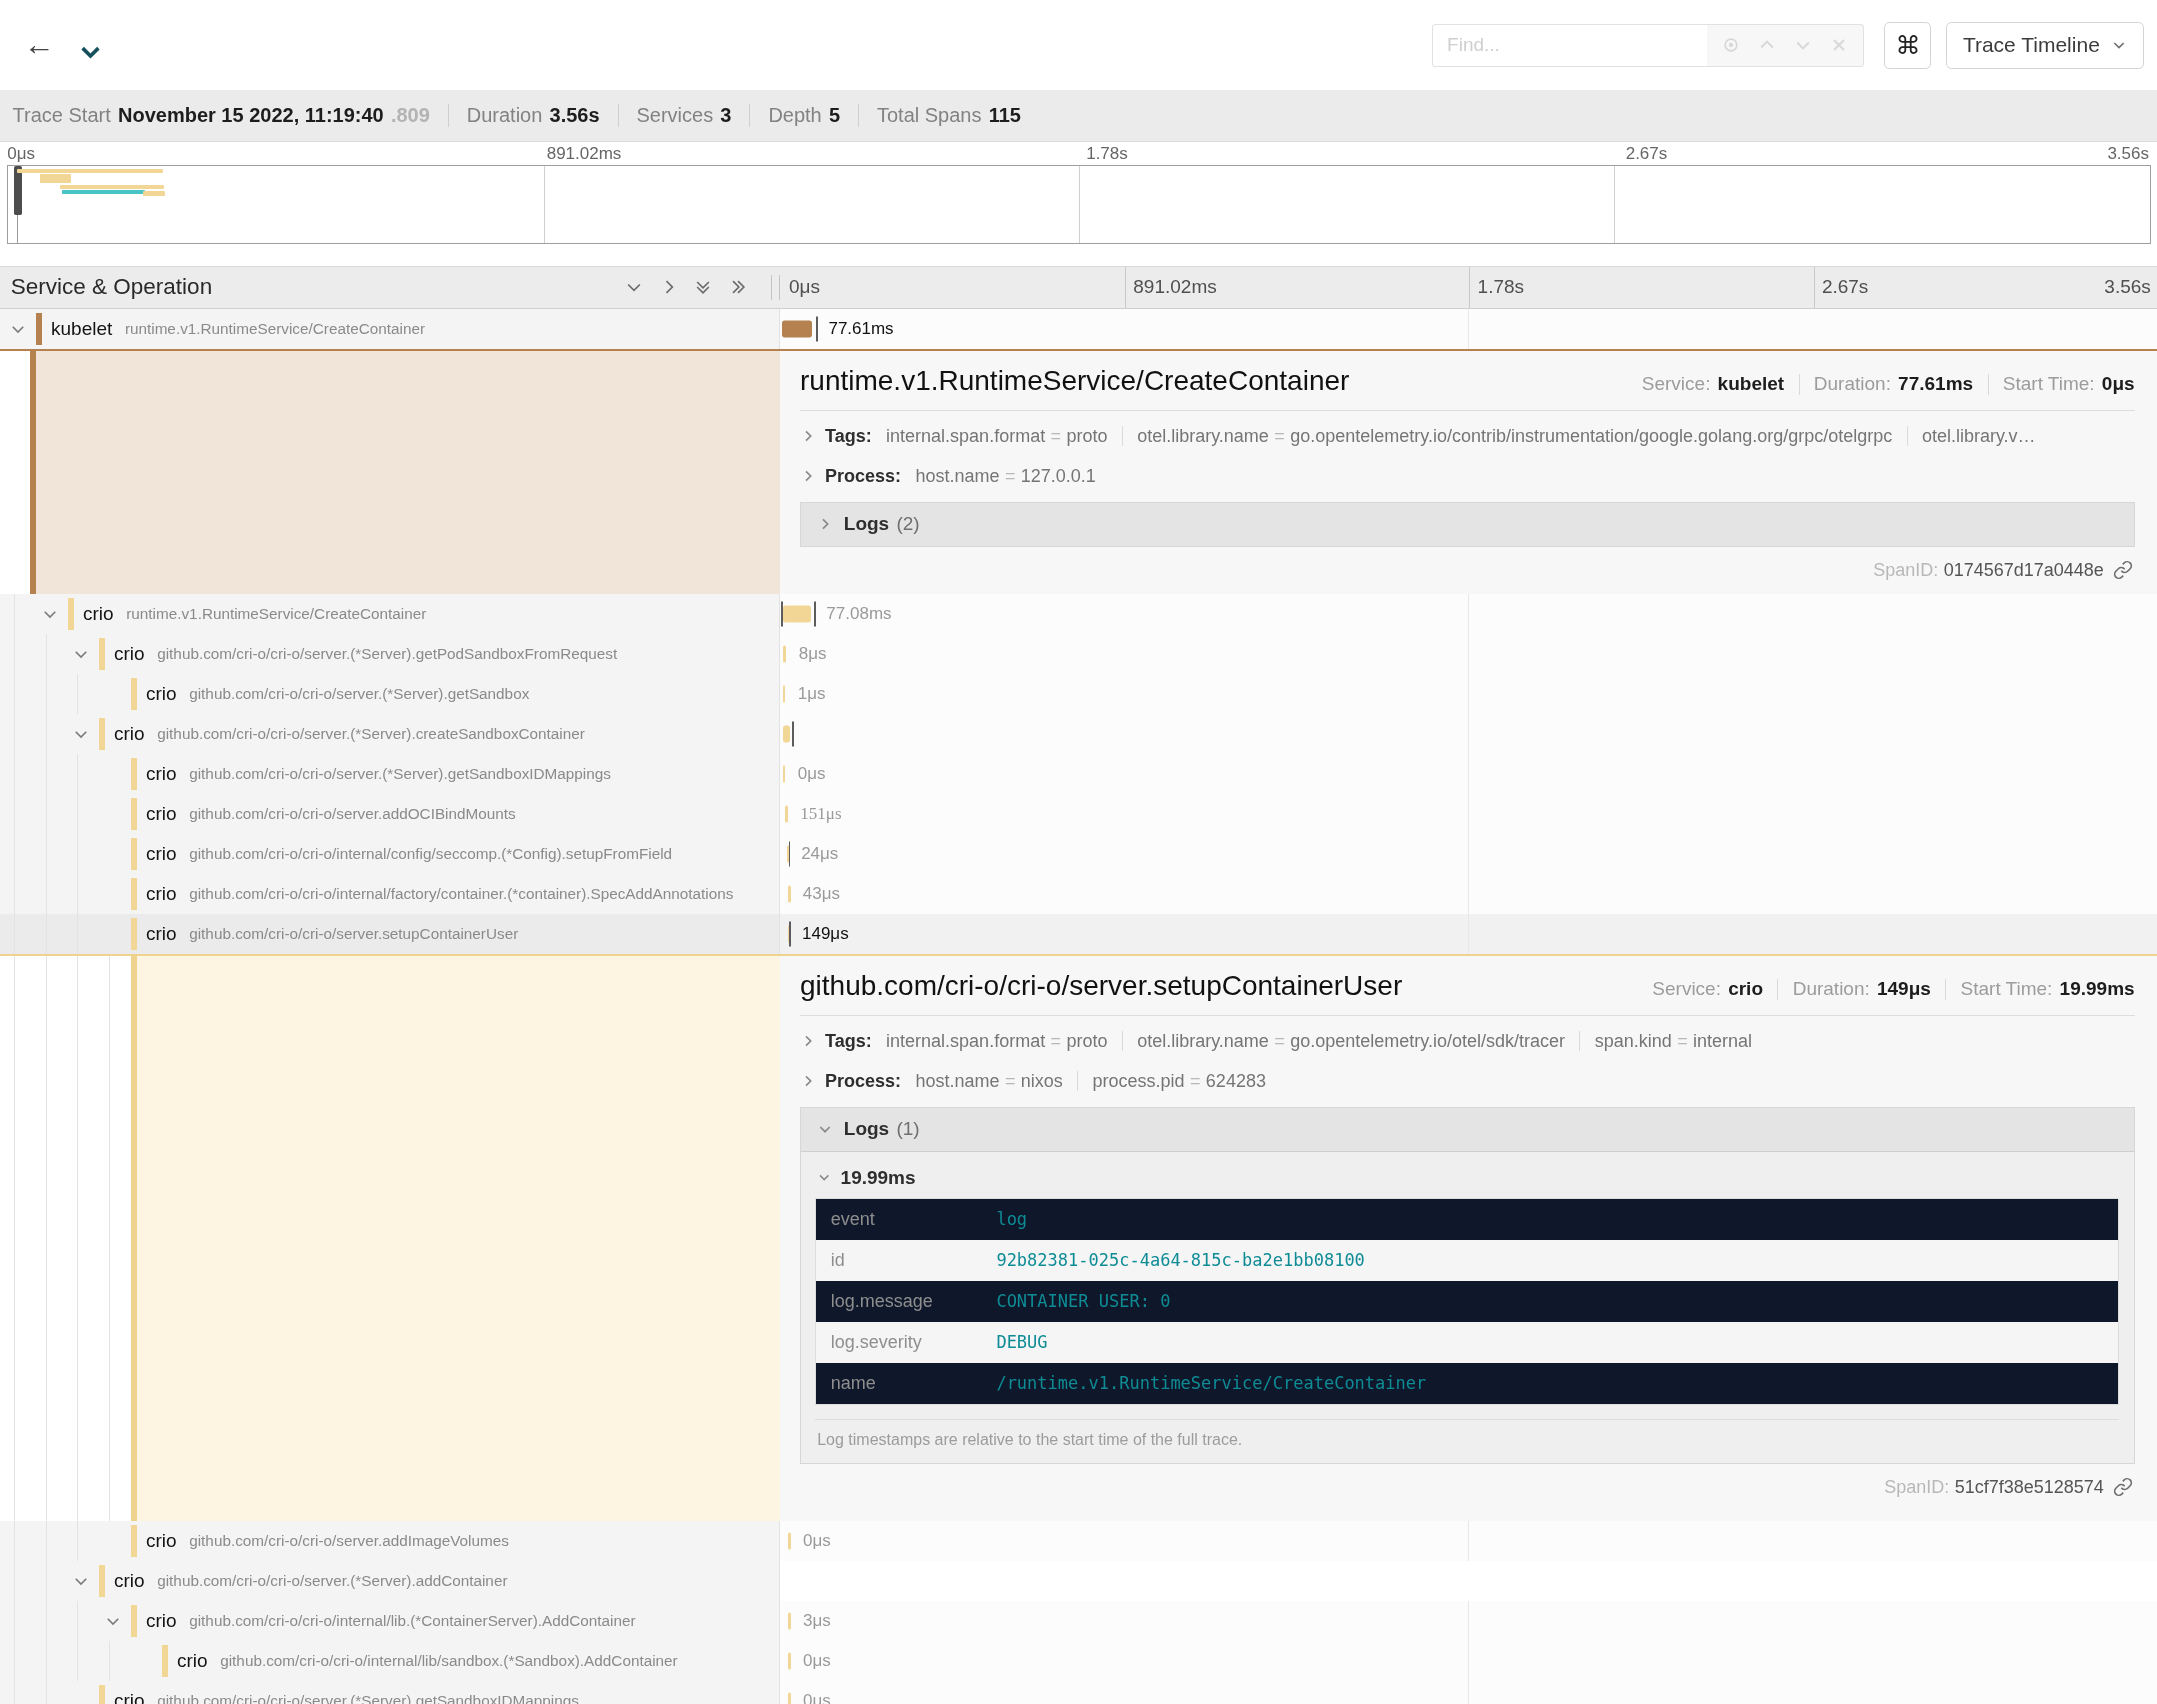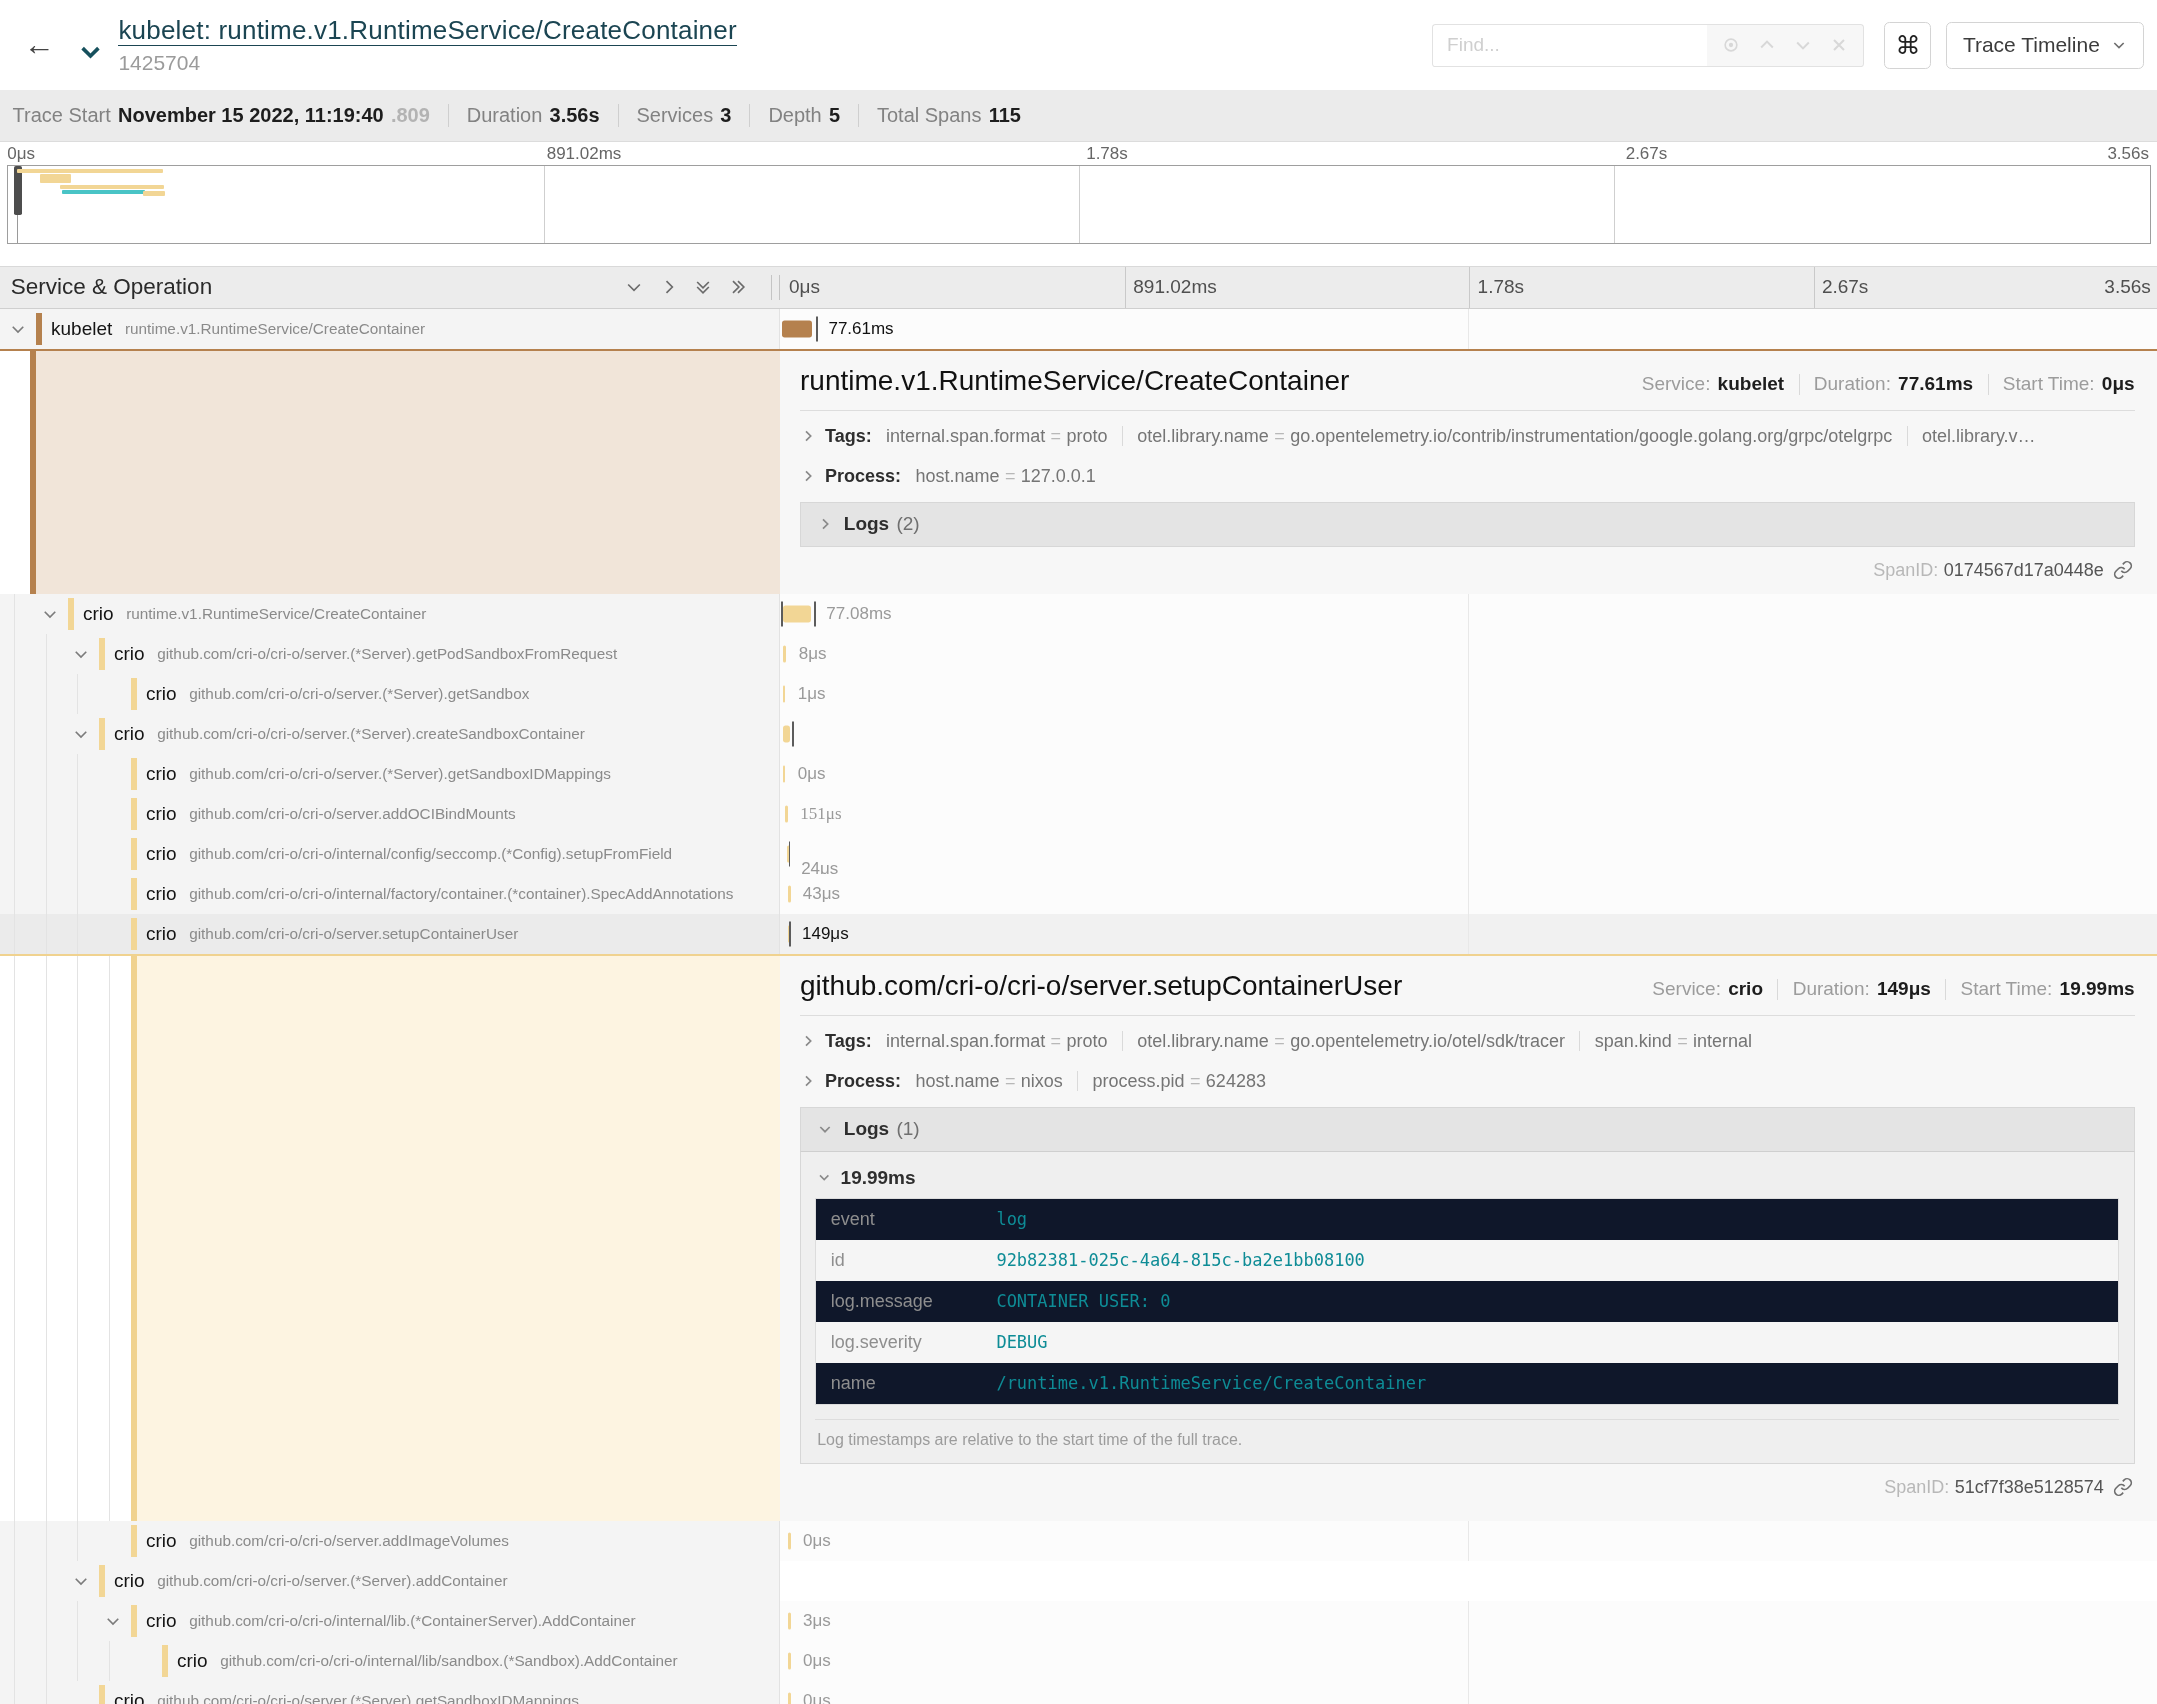--- a/index.html
+++ b/index.html
@@ -121,24 +121,20 @@
 
 <div class="app">
 
   <header class="hdr">
     <div class="back-btn">←</div>
     <span class="title-chev">
       <svg class="ic" width="27" height="27" viewBox="0 0 24 24" fill="none" stroke="currentColor" stroke-width="3.2">
           <path d="M5 9l7 7 7-7"></path>
         </svg>
     </span>
-    <div class="title-wrap">
-      <a class="trace-title">kubelet: runtime.v1.RuntimeService/CreateContainer</a>
-      <div class="trace-id">1425704</div>
-    </div>
     <div class="hdr-spacer"></div>
     <div class="find-wrap">
       <input class="find-input" placeholder="Find..." style="">
       <div class="find-tools">
         <span class="tico">
           <svg class="ic" width="20" height="20" viewBox="0 0 24 24" fill="none" stroke="currentColor" stroke-width="2">
               <circle cx="12" cy="12" r="7"></circle>
               <circle cx="12" cy="12" r="1.6" fill="currentColor"></circle>
             </svg>
         </span>
@@ -450,21 +446,21 @@
           <span class="guide" style="left: 14.4px;"></span>
           <span class="guide" style="left: 46px;"></span>
           <span class="guide" style="left: 77px;"></span>
           <span class="svc-bar" style="left: 131px; background: rgb(242, 214, 149);"></span>
           <span class="svc-name" style="margin-left: 146px;">crio</span>
           <span class="op-name">github.com/cri-o/cri-o/internal/config/seccomp.(*Config).setupFromField</span>
         </div>
         <div class="srow-time">
           <span class="tbar" style="left: 0.52%; width: 0.1%; background: rgb(242, 214, 149);"></span>
           <span class="ttick" style="left: 0.62%;"></span>
-          <span class="tdur" style="left: calc(0.62% + 12.6px); margin-top: 15px;">24μs</span>
+          <span class="tdur" style="left: calc(0.62% + 12.6px);">24μs</span>
         </div>
       </div>
       <div class="srow">
         <div class="srow-name">
           <span class="guide" style="left: 14.4px;"></span>
           <span class="guide" style="left: 46px;"></span>
           <span class="guide" style="left: 77px;"></span>
           <span class="svc-bar" style="left: 131px; background: rgb(242, 214, 149);"></span>
           <span class="svc-name" style="margin-left: 146px;">crio</span>
           <span class="op-name">github.com/cri-o/cri-o/internal/factory/container.(*container).SpecAddAnnotations</span>

